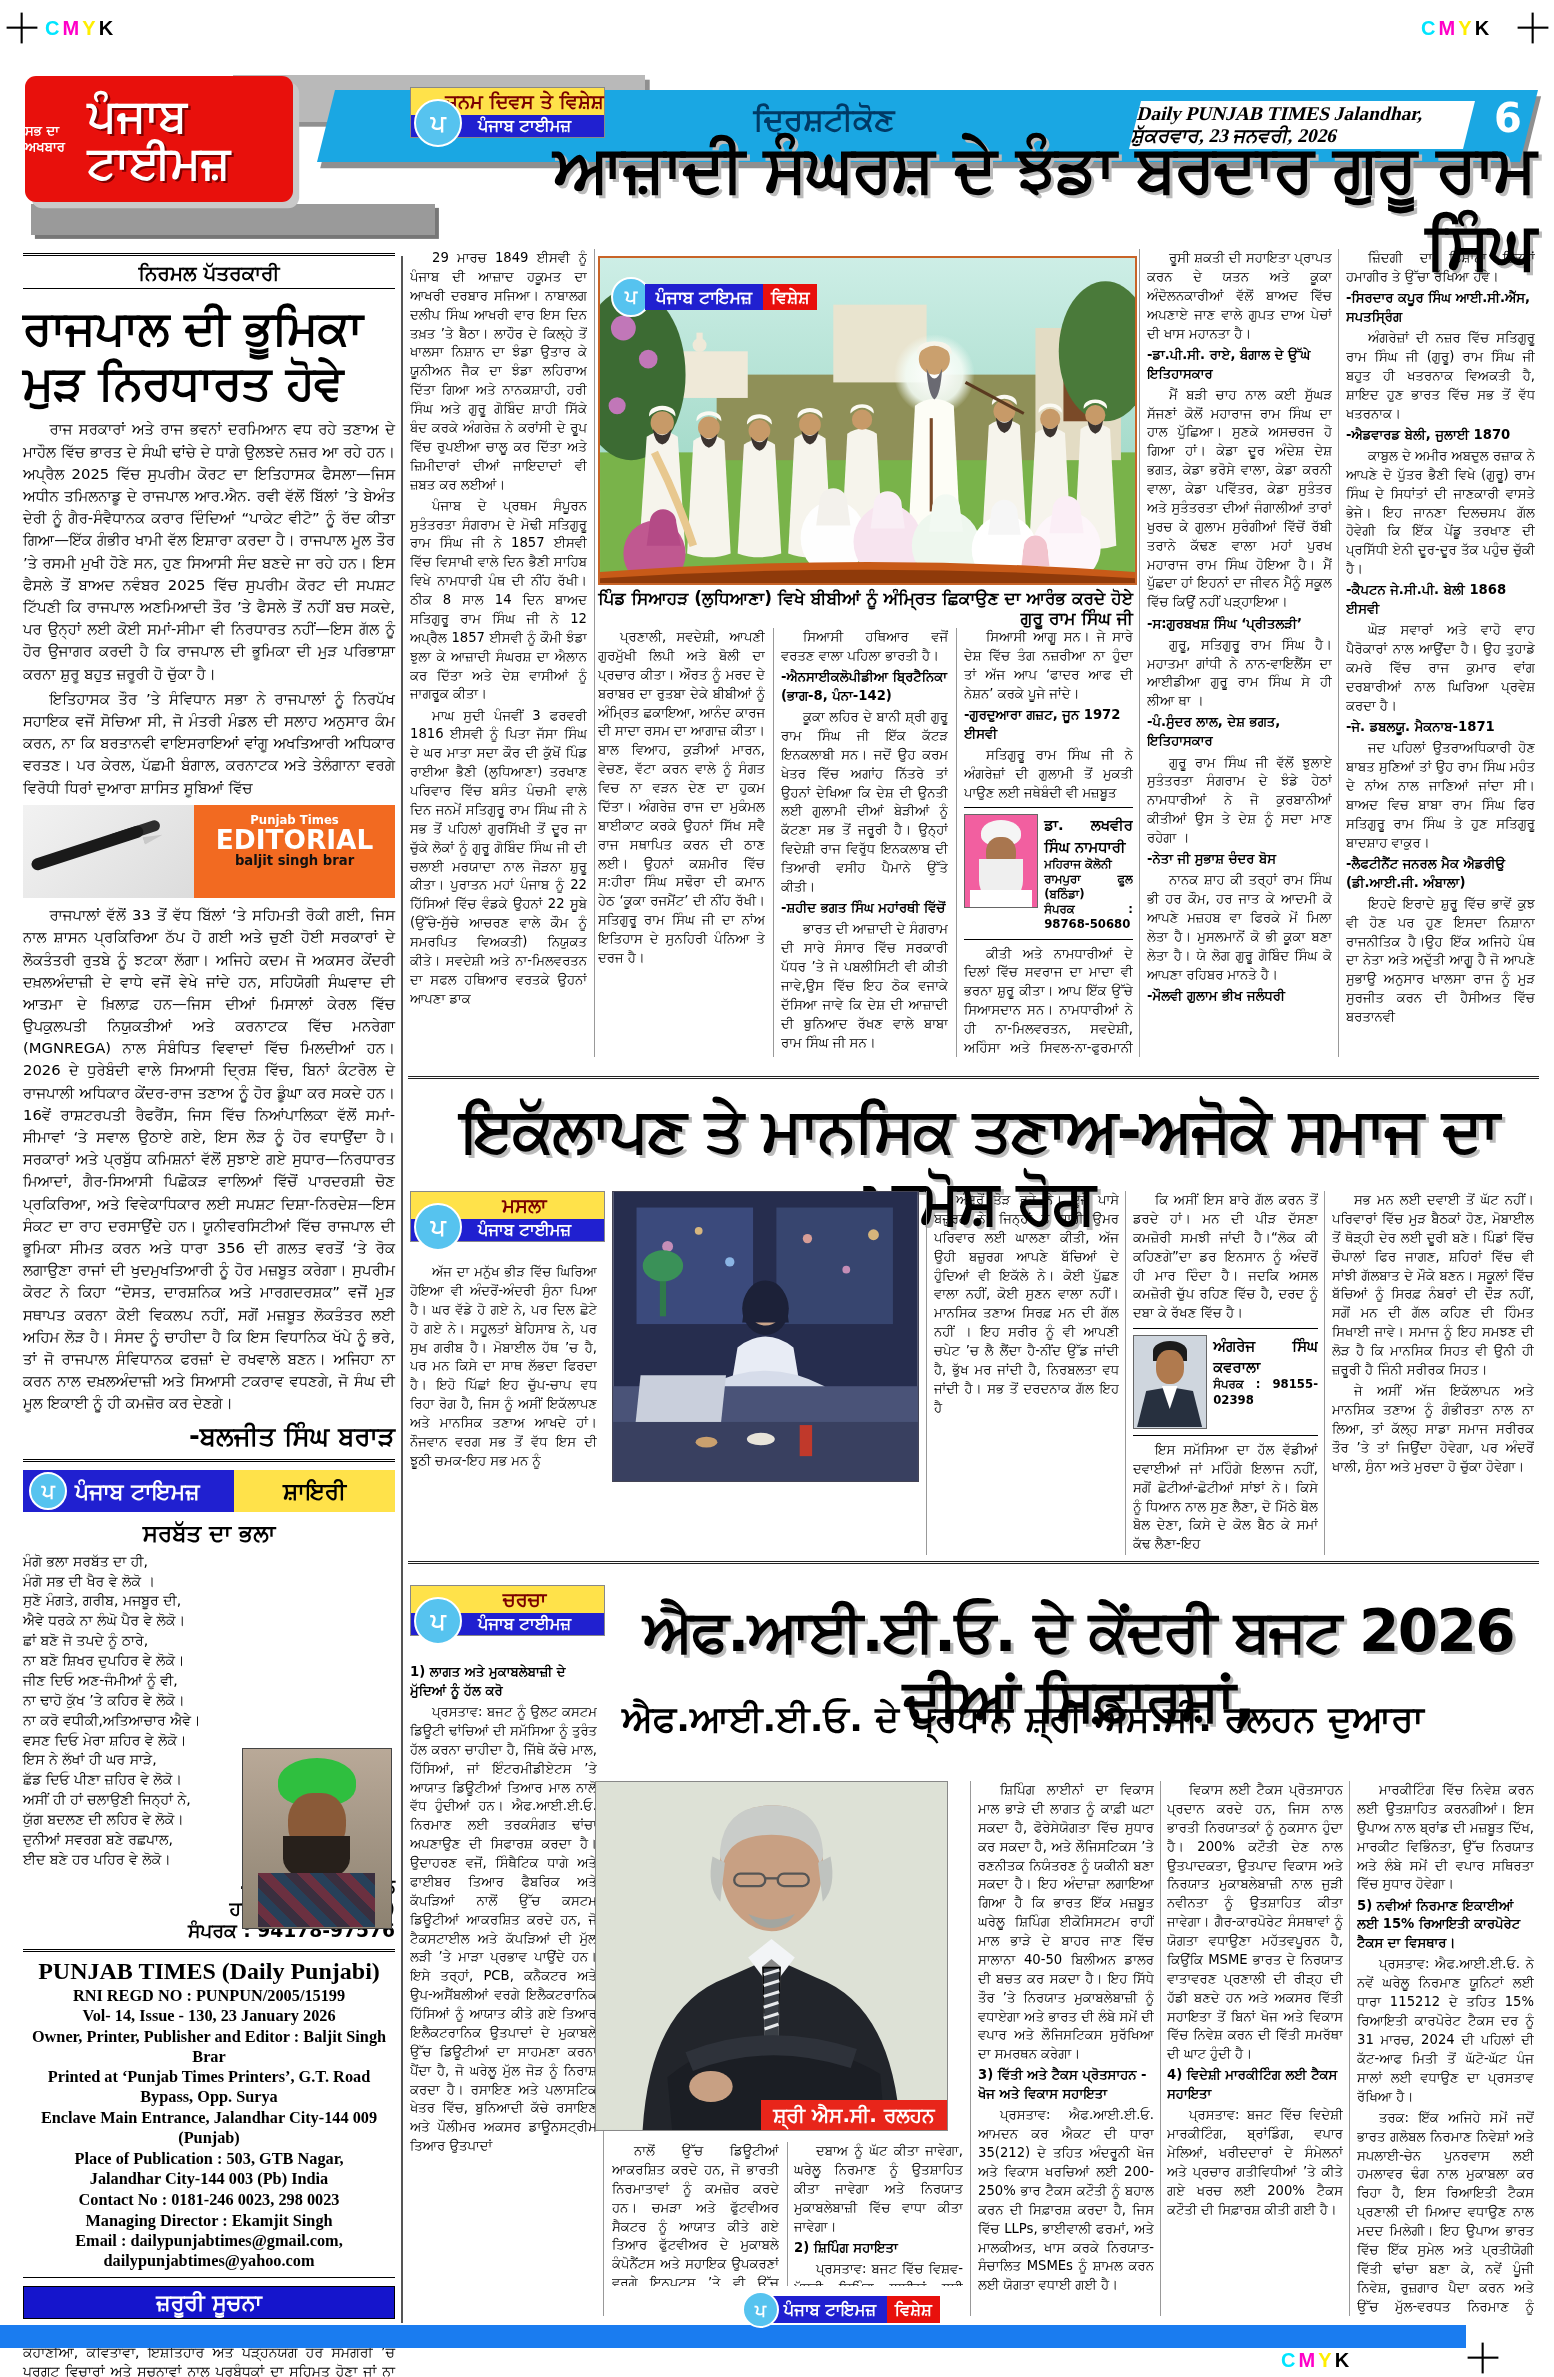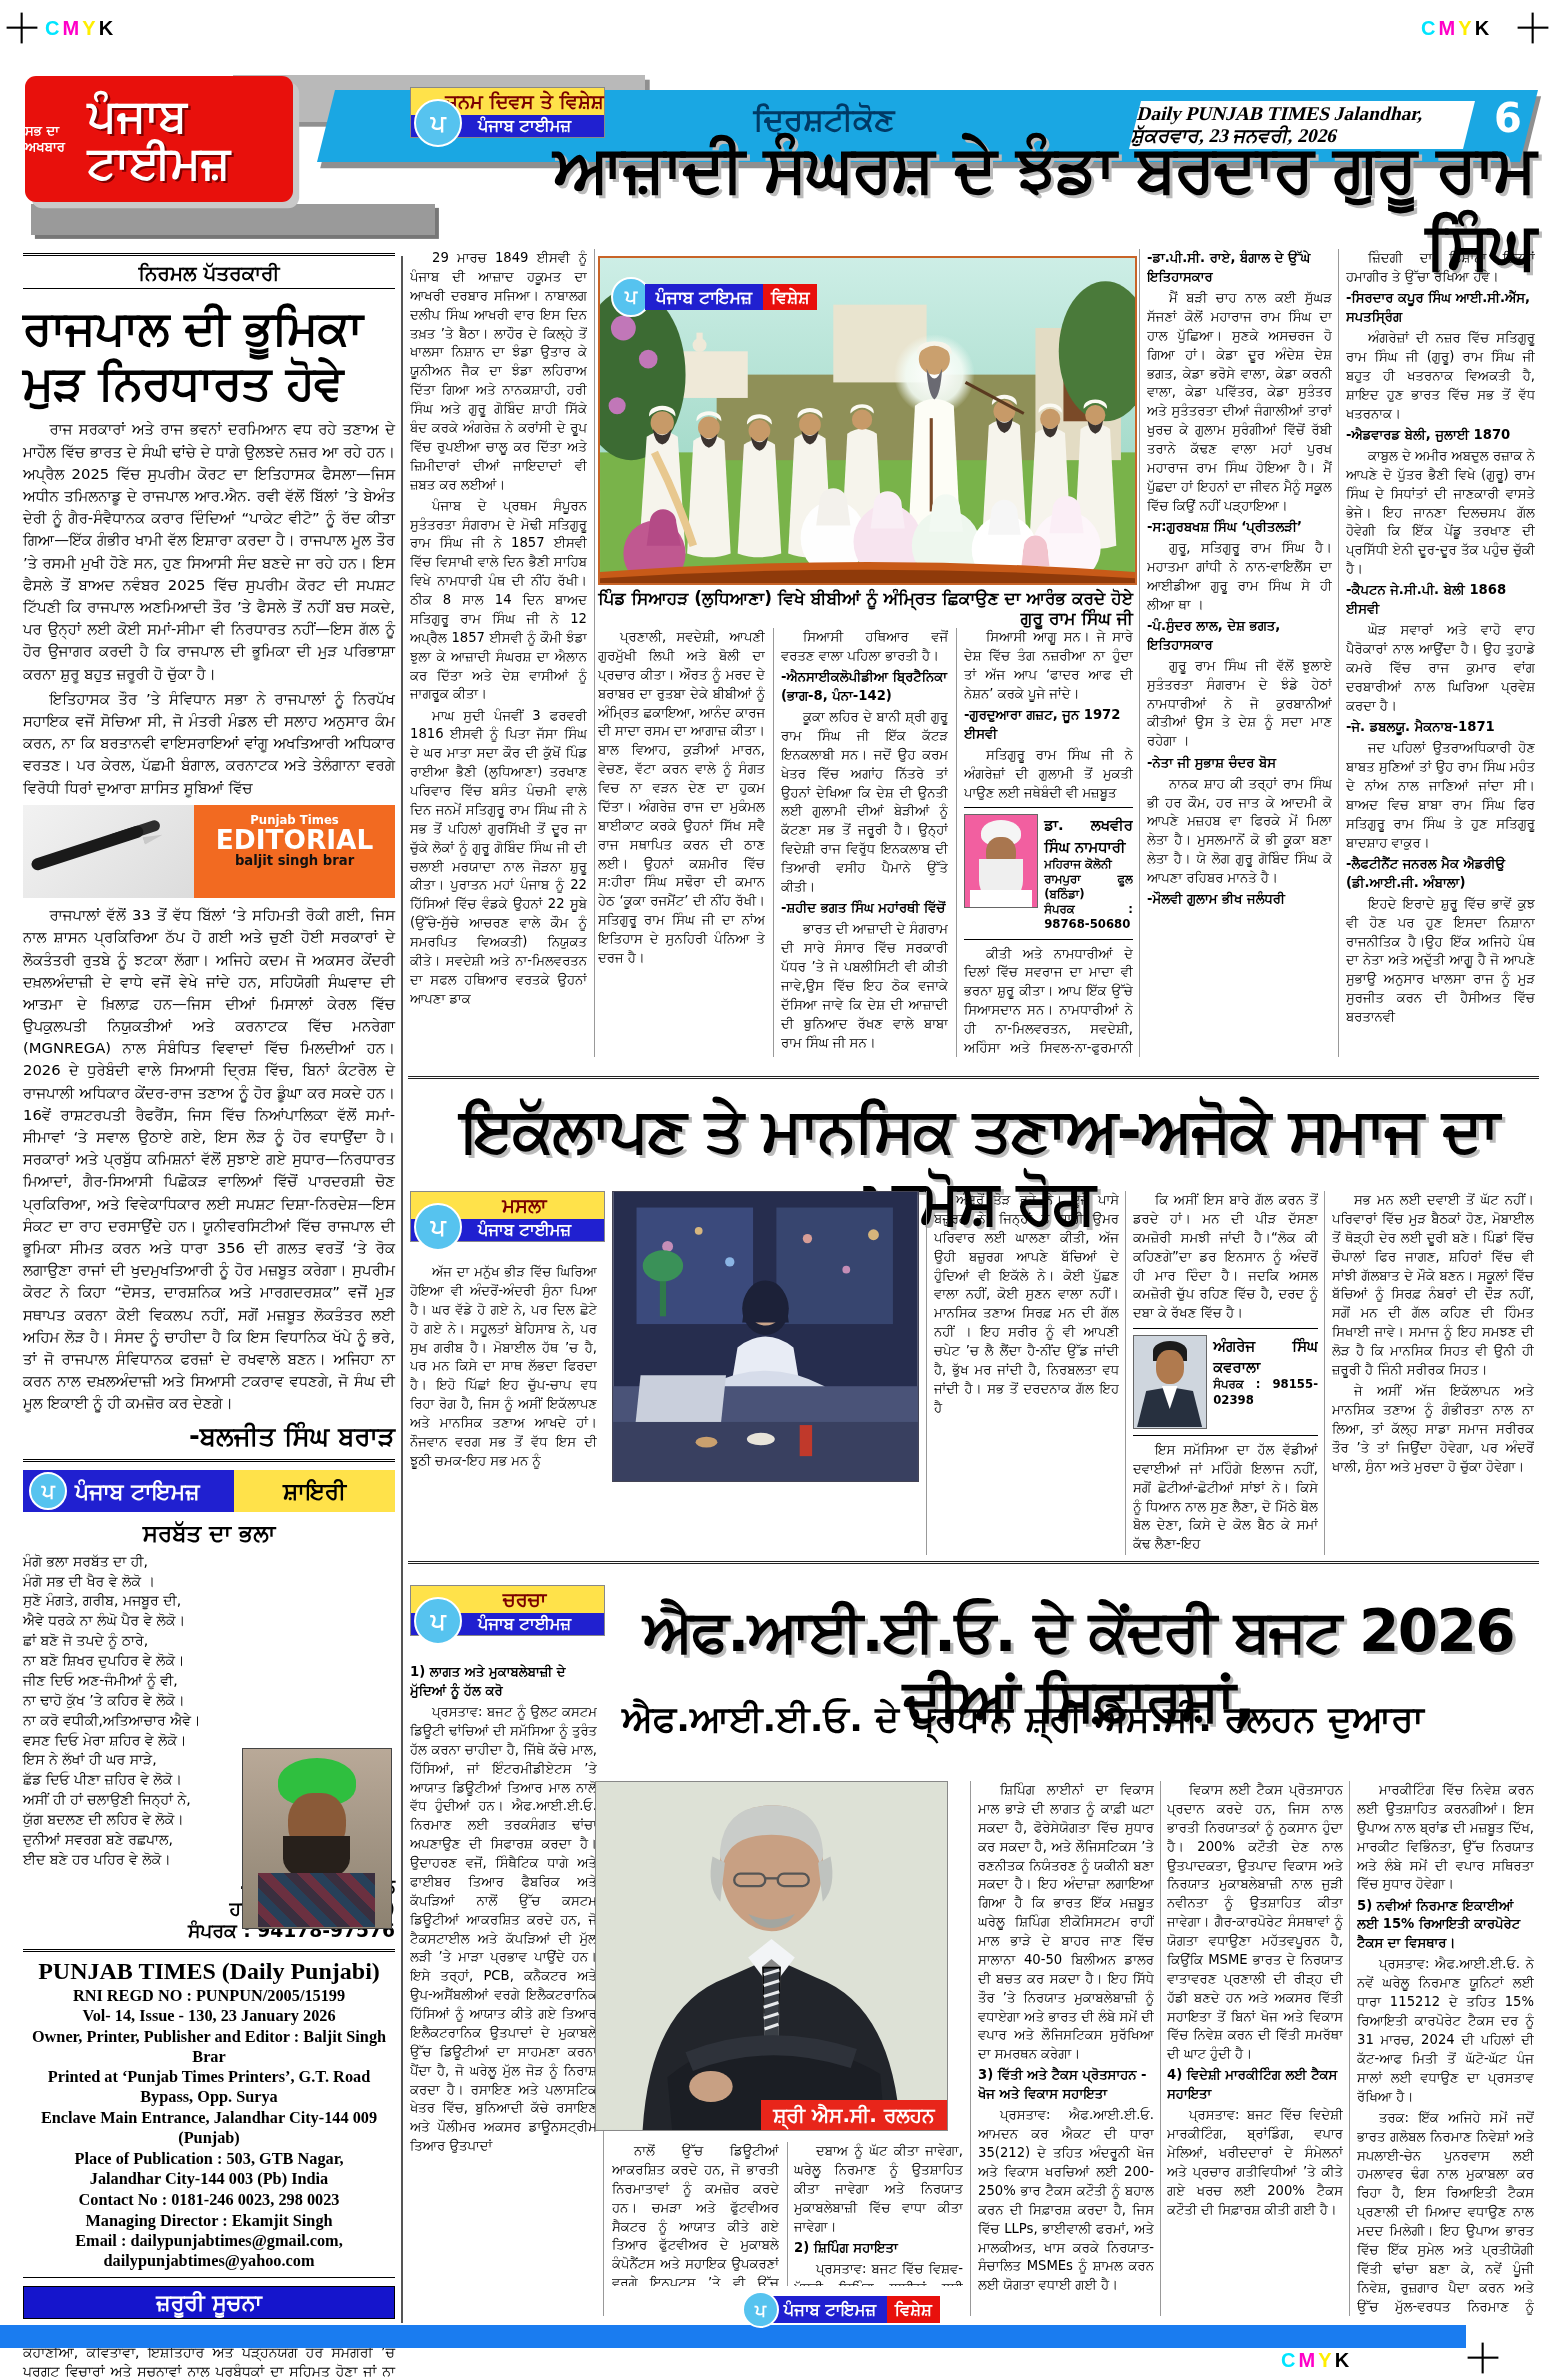--- a/index.html
+++ b/index.html
@@ -410,20 +410,21 @@
         <div class="ln">ਰਾਮਪੁਰਾ ਫੂਲ (ਬਠਿੰਡਾ)</div>
         <div class="ln">ਸੰਪਰਕ : 98768-50680</div>
       </div>
     </div>
     <div>
         <p class="blk p">ਕੀਤੀ ਅਤੇ ਨਾਮਧਾਰੀਆਂ ਦੇ ਦਿਲਾਂ ਵਿੱਚ ਸਵਰਾਜ ਦਾ ਮਾਦਾ ਵੀ ਭਰਨਾ ਸ਼ੁਰੂ ਕੀਤਾ। ਆਪ ਇੱਕ ਉੱਚੇ ਸਿਆਸਦਾਨ ਸਨ। ਨਾਮਧਾਰੀਆਂ ਨੇ ਹੀ ਨਾ-ਮਿਲਵਰਤਨ, ਸਵਦੇਸ਼ੀ, ਅਹਿੰਸਾ ਅਤੇ ਸਿਵਲ-ਨਾ-ਫੁਰਮਾਨੀ ਆਦਿ ਦਾ ਆਰੰਭ ਕੀਤਾ।</p>
       </div>
   </div>
   <div class="cdiv" style="left:1139px;top:249px;height:808px;"></div>
   <div class="col" style="left:1147px;top:249px;width:185px;height:808px;overflow:hidden;">
+      <p class="blk p">ਰੂਸੀ ਸ਼ਕਤੀ ਦੀ ਸਹਾਇਤਾ ਪ੍ਰਾਪਤ ਕਰਨ ਦੇ ਯਤਨ ਅਤੇ ਕੂਕਾ ਅੰਦੋਲਨਕਾਰੀਆਂ ਵੱਲੋਂ ਬਾਅਦ ਵਿੱਚ ਅਪਣਾਏ ਜਾਣ ਵਾਲੇ ਗੁਪਤ ਦਾਅ ਪੇਚਾਂ ਦੀ ਖਾਸ ਮਹਾਨਤਾ ਹੈ।</p>
       <p class="blk h">-ਡਾ.ਪੀ.ਸੀ. ਰਾਏ, ਬੰਗਾਲ ਦੇ ਉੱਘੇ ਇਤਿਹਾਸਕਾਰ</p>
       <p class="blk p">ਮੈਂ ਬੜੀ ਚਾਹ ਨਾਲ ਕਈ ਸੁੱਘੜ ਸੱਜਣਾਂ ਕੋਲੋਂ ਮਹਾਰਾਜ ਰਾਮ ਸਿੰਘ ਦਾ ਹਾਲ ਪੁੱਛਿਆ। ਸੁਣਕੇ ਅਸਚਰਜ ਹੋ ਗਿਆ ਹਾਂ। ਕੇਡਾ ਦੂਰ ਅੰਦੇਸ਼ ਦੇਸ਼ ਭਗਤ, ਕੇਡਾ ਭਰੋਸੇ ਵਾਲਾ, ਕੇਡਾ ਕਰਨੀ ਵਾਲਾ, ਕੇਡਾ ਪਵਿੱਤਰ, ਕੇਡਾ ਸੁਤੰਤਰ ਅਤੇ ਸੁਤੰਤਰਤਾ ਦੀਆਂ ਜੰਗਾਲੀਆਂ ਤਾਰਾਂ ਖੁਰਚ ਕੇ ਗੁਲਾਮ ਸੁਰੰਗੀਆਂ ਵਿੱਚੋਂ ਰੱਬੀ ਤਰਾਨੇ ਕੱਢਣ ਵਾਲਾ ਮਹਾਂ ਪੁਰਖ ਮਹਾਰਾਜ ਰਾਮ ਸਿੰਘ ਹੋਇਆ ਹੈ। ਮੈਂ ਪੁੱਛਦਾ ਹਾਂ ਇਹਨਾਂ ਦਾ ਜੀਵਨ ਮੈਨੂੰ ਸਕੂਲ ਵਿੱਚ ਕਿਉਂ ਨਹੀਂ ਪੜ੍ਹਾਇਆ।</p>
       <p class="blk h">-ਸ:ਗੁਰਬਖਸ਼ ਸਿੰਘ ‘ਪ੍ਰੀਤਲੜੀ’</p>
       <p class="blk p">ਗੁਰੂ, ਸਤਿਗੁਰੂ ਰਾਮ ਸਿੰਘ ਹੈ। ਮਹਾਤਮਾ ਗਾਂਧੀ ਨੇ ਨਾਨ-ਵਾਇਲੈਂਸ ਦਾ ਆਈਡੀਆ ਗੁਰੂ ਰਾਮ ਸਿੰਘ ਸੇ ਹੀ ਲੀਆ ਥਾ ।</p>
       <p class="blk h">-ਪੰ.ਸੁੰਦਰ ਲਾਲ, ਦੇਸ਼ ਭਗਤ, ਇਤਿਹਾਸਕਾਰ</p>
       <p class="blk p">ਗੁਰੂ ਰਾਮ ਸਿੰਘ ਜੀ ਵੱਲੋਂ ਝੁਲਾਏ ਸੁਤੰਤਰਤਾ ਸੰਗਰਾਮ ਦੇ ਝੰਡੇ ਹੇਠਾਂ ਨਾਮਧਾਰੀਆਂ ਨੇ ਜੋ ਕੁਰਬਾਨੀਆਂ ਕੀਤੀਆਂ ਉਸ ਤੇ ਦੇਸ਼ ਨੂੰ ਸਦਾ ਮਾਣ ਰਹੇਗਾ ।</p>
       <p class="blk h">-ਨੇਤਾ ਜੀ ਸੁਭਾਸ਼ ਚੰਦਰ ਬੋਸ</p>
       <p class="blk p">ਨਾਨਕ ਸ਼ਾਹ ਕੀ ਤਰ੍ਹਾਂ ਰਾਮ ਸਿੰਘ ਭੀ ਹਰ ਕੌਮ, ਹਰ ਜਾਤ ਕੇ ਆਦਮੀ ਕੋ ਆਪਣੇ ਮਜ਼ਹਬ ਵਾ ਫਿਰਕੇ ਮੇਂ ਮਿਲਾ ਲੇਤਾ ਹੈ। ਮੁਸਲਮਾਨੋਂ ਕੋ ਭੀ ਕੂਕਾ ਬਣਾ ਲੇਤਾ ਹੈ। ਯੇ ਲੋਗ ਗੁਰੂ ਗੋਬਿੰਦ ਸਿੰਘ ਕੋ ਆਪਣਾ ਰਹਿਬਰ ਮਾਨਤੇ ਹੈ।</p>
       <p class="blk h">-ਮੌਲਵੀ ਗੁਲਾਮ ਭੀਖ ਜਲੰਧਰੀ</p>
     </div>

